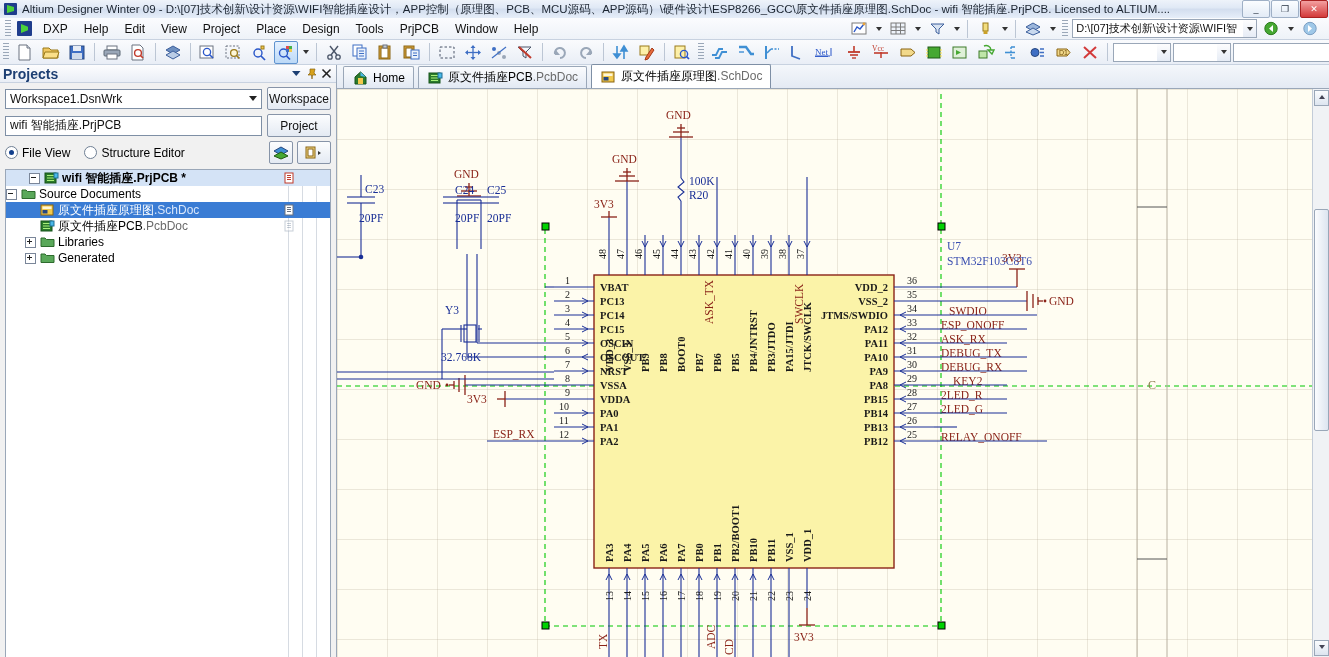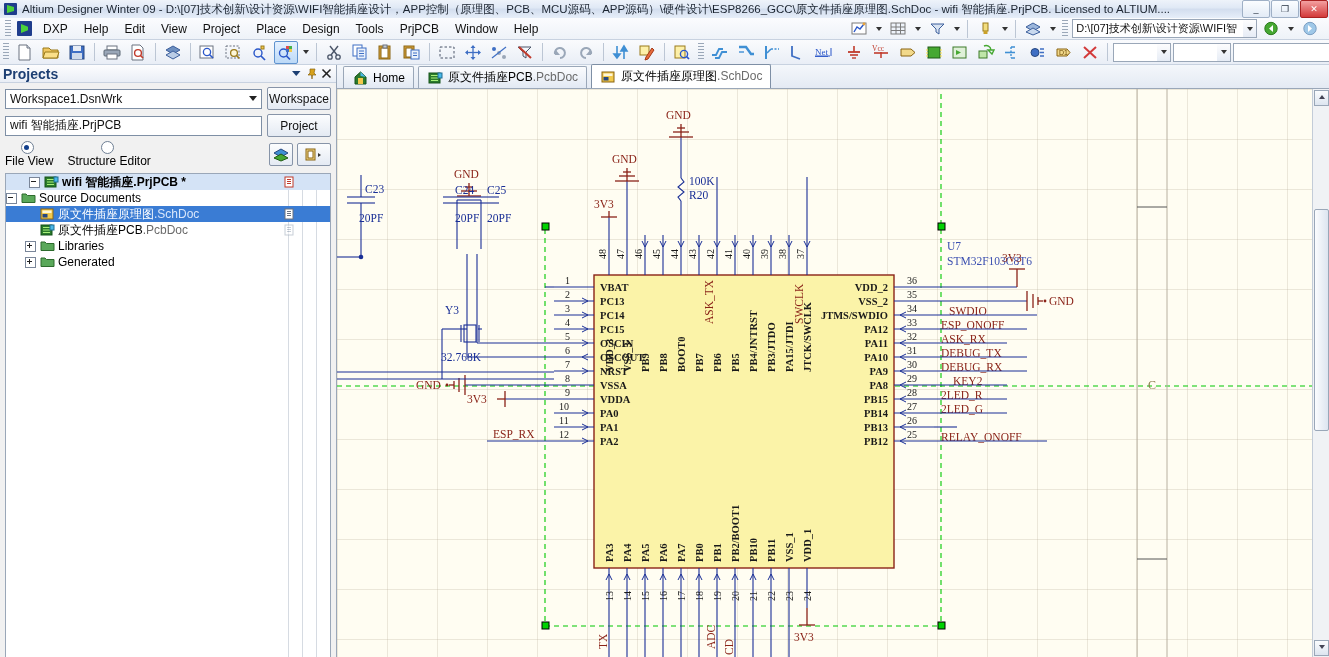--- a/index.html
+++ b/index.html
@@ -110,21 +110,21 @@
     flex:1;height:20px;border:1px solid #7e8fa5;background:#fff;
     display:flex;align-items:center;padding-left:4px;box-sizing:border-box;font-size:12px;color:#111;
   }
   .pbtn{
     width:62px;height:21px;margin-left:5px;flex:none;
     background:linear-gradient(to bottom,#fcfdfe,#e4eaf3);
     border:1px solid #8794a8;border-radius:2px;
     display:flex;align-items:center;justify-content:center;font-size:12px;color:#111;
   }
   .radio-row{display:flex;align-items:center;margin:4px 0 5px 0;}
-  .radio{display:flex;align-items:center;margin-right:14px;font-size:12px;flex-direction:column;}
+  .radio{display:flex;align-items:center;margin-right:14px;font-size:12px;}
   .rdot{
     width:11px;height:11px;border-radius:50%;border:1px solid #6f7f94;background:#fff;
     margin-right:4px;flex:none;position:relative;
   }
   .rdot.on:after{content:"";position:absolute;left:2.5px;top:2.5px;width:5px;height:5px;border-radius:50%;background:#123f8c;}
   .ibtn{
     width:22px;height:21px;flex:none;margin-left:4px;
     background:linear-gradient(to bottom,#fcfdfe,#e4eaf3);
     border:1px solid #8794a8;border-radius:2px;
     display:flex;align-items:center;justify-content:center;

